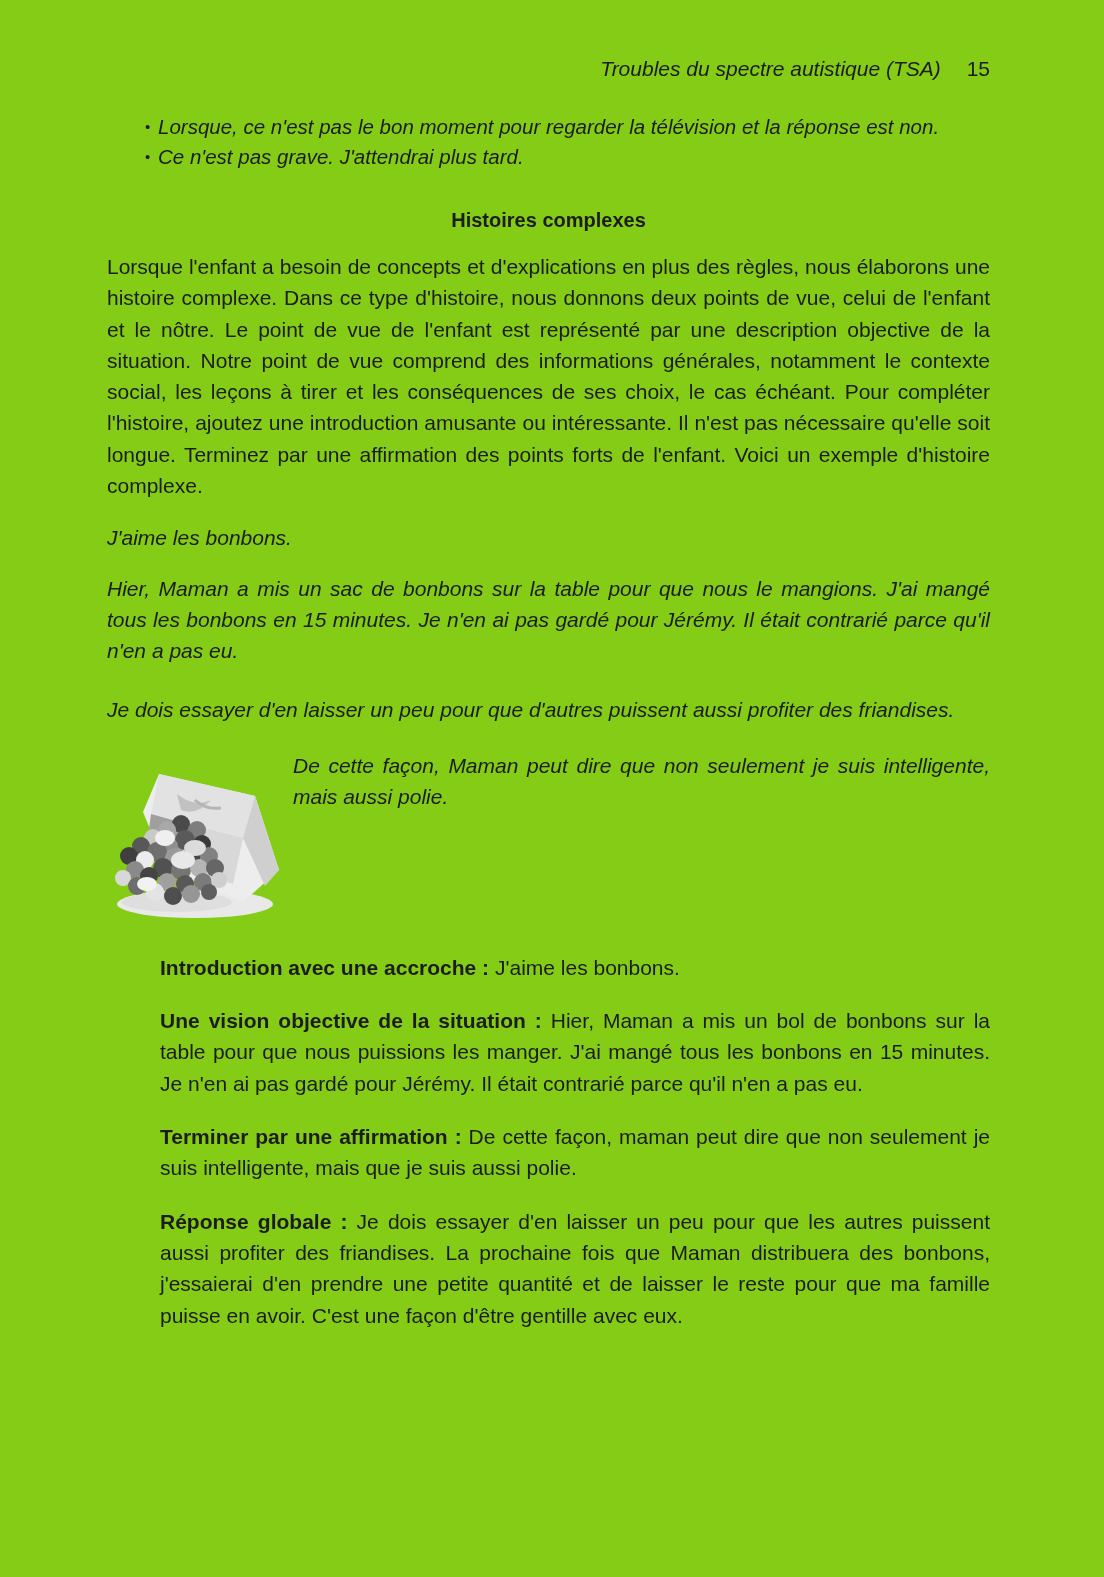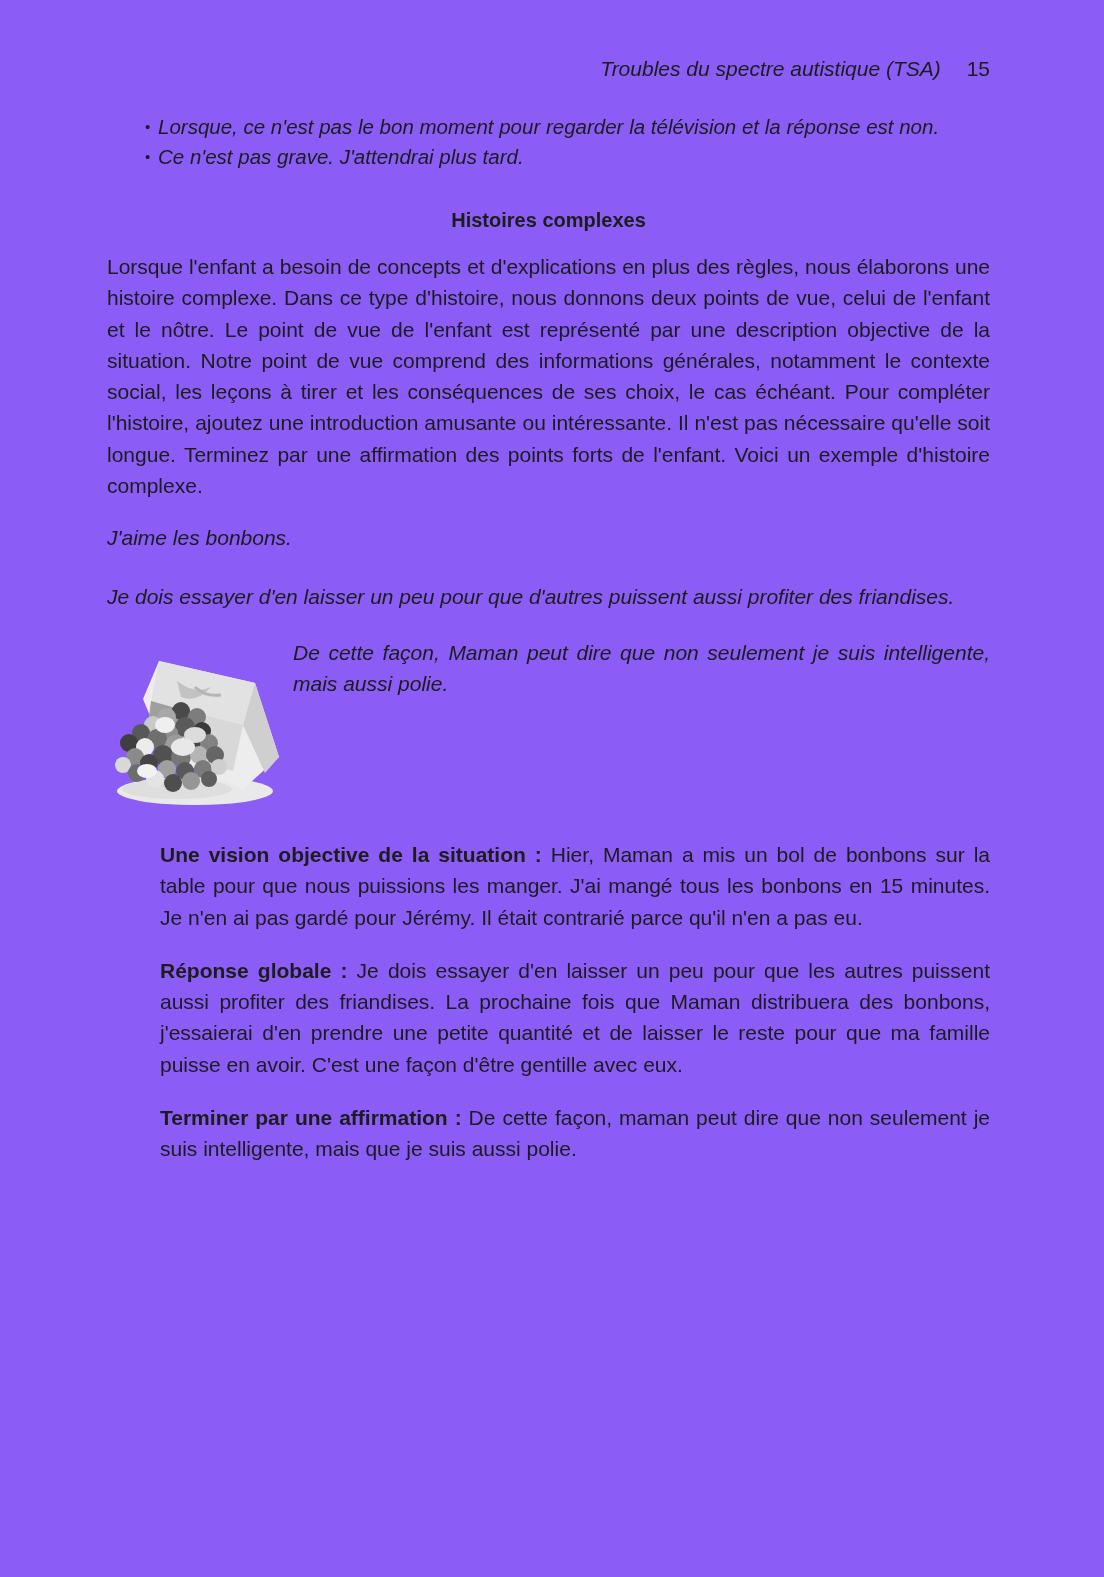--- a/index.html
+++ b/index.html
@@ -1,21 +1,21 @@
 <!DOCTYPE html>
 <html><head>
 <meta charset="utf-8">
 <style>
   * { margin: 0; padding: 0; box-sizing: border-box; }
   html, body { background: #ffffff; }
   .page {
     position: relative;
     width: 1104px;
     height: 1577px;
-    background: #8b5cf6;
+    background: #84cc16;
     overflow: hidden;
     font-family: "Liberation Sans", sans-serif;
     color: #1c1c1c;
   }
   .content {
     margin-left: 107px;
     margin-right: 114px;
     padding-top: 56px;
   }
   .running-head {
@@ -112,20 +112,21 @@
         <span>Ce n'est pas grave. J'attendrai plus tard.</span>
       </li>
     </ul>
 
     <h1 class="section-heading">Histoires complexes</h1>
 
     <p class="body-text intro-paragraph">Lorsque l'enfant a besoin de concepts et d'explications en plus des règles, nous élaborons une histoire complexe. Dans ce type d'histoire, nous donnons deux points de vue, celui de l'enfant et le nôtre. Le point de vue de l'enfant est représenté par une description objective de la situation. Notre point de vue comprend des informations générales, notamment le contexte social, les leçons à tirer et les conséquences de ses choix, le cas échéant. Pour compléter l'histoire, ajoutez une introduction amusante ou intéressante. Il n'est pas nécessaire qu'elle soit longue. Terminez par une affirmation des points forts de l'enfant. Voici un exemple d'histoire complexe.</p>
 
     <p class="story-italic story-hook">J'aime les bonbons.</p>
 
+    <p class="story-italic story-objective">Hier, Maman a mis un sac de bonbons sur la table pour que nous le mangions. J'ai mangé tous les bonbons en 15 minutes. Je n'en ai pas gardé pour Jérémy. Il était contrarié parce qu'il n'en a pas eu.</p>
 
     <p class="story-italic story-lead">Je dois essayer d'en laisser un peu pour que d'autres puissent aussi profiter des friandises.</p>
 
     <div class="story-wrap-block">
       <div class="candy-figure">
         <svg viewBox="0 0 178 176" xmlns="http://www.w3.org/2000/svg" aria-hidden="true">
 
           <ellipse cx="88" cy="152" rx="78" ry="14" fill="#e9e9e9"></ellipse>
           <ellipse cx="70" cy="150" rx="55" ry="10" fill="#dedede"></ellipse>
 
@@ -175,30 +176,34 @@
             <ellipse cx="88" cy="96" rx="11" ry="8" fill="#dcdcdc"></ellipse>
             <ellipse cx="40" cy="132" rx="10" ry="7" fill="#f2f2f2"></ellipse>
             <ellipse cx="76" cy="108" rx="12" ry="9" fill="#e8e8e8"></ellipse>
           </g>
         </svg>
       </div>
       <p class="story-italic story-wrapped-2">De cette façon, Maman peut dire que non seulement je suis intelligente, mais aussi polie.</p>
     </div>
 
 
+    <p class="breakdown-section">
+      <span class="breakdown-label">Introduction avec une accroche :</span>
+      <span>J'aime les bonbons.</span>
+    </p>
 
     <p class="breakdown-section">
       <span class="breakdown-label">Une vision objective de la situation :</span>
       <span>Hier, Maman a mis un bol de bonbons sur la table pour que nous puissions les manger. J'ai mangé tous les bonbons en 15 minutes. Je n'en ai pas gardé pour Jérémy. Il était contrarié parce qu'il n'en a pas eu.</span>
     </p>
 
     <p class="breakdown-section">
+      <span class="breakdown-label">Terminer par une affirmation :</span>
+      <span>De cette façon, maman peut dire que non seulement je suis intelligente, mais que je suis aussi polie.</span>
+    </p>
+
+    <p class="breakdown-section">
       <span class="breakdown-label">Réponse globale :</span>
       <span>Je dois essayer d'en laisser un peu pour que les autres puissent aussi profiter des friandises. La prochaine fois que Maman distribuera des bonbons, j'essaierai d'en prendre une petite quantité et de laisser le reste pour que ma famille puisse en avoir. C'est une façon d'être gentille avec eux.</span>
     </p>
 
-    <p class="breakdown-section">
-      <span class="breakdown-label">Terminer par une affirmation :</span>
-      <span>De cette façon, maman peut dire que non seulement je suis intelligente, mais que je suis aussi polie.</span>
-    </p>
-
   </div>
 </div>
 
 </body></html>

